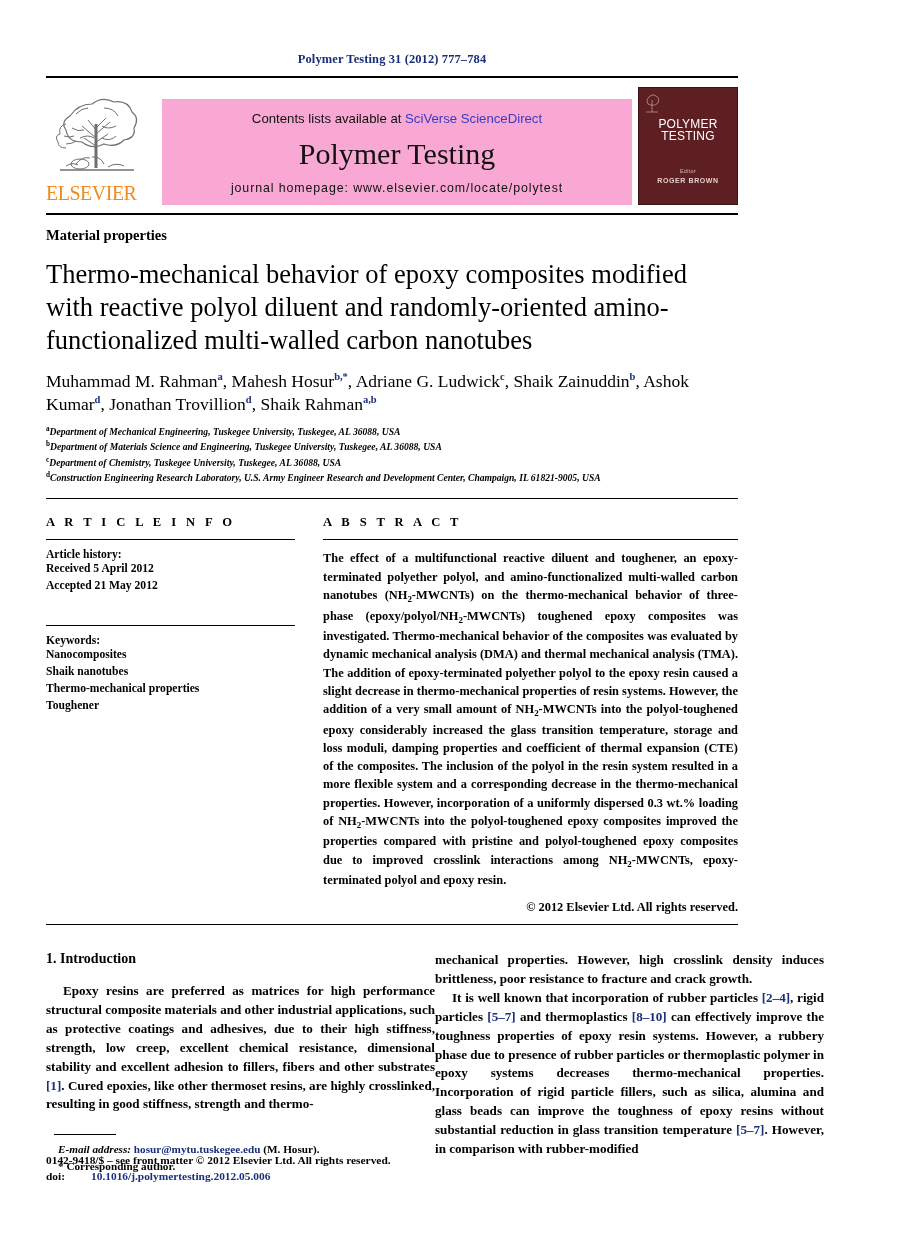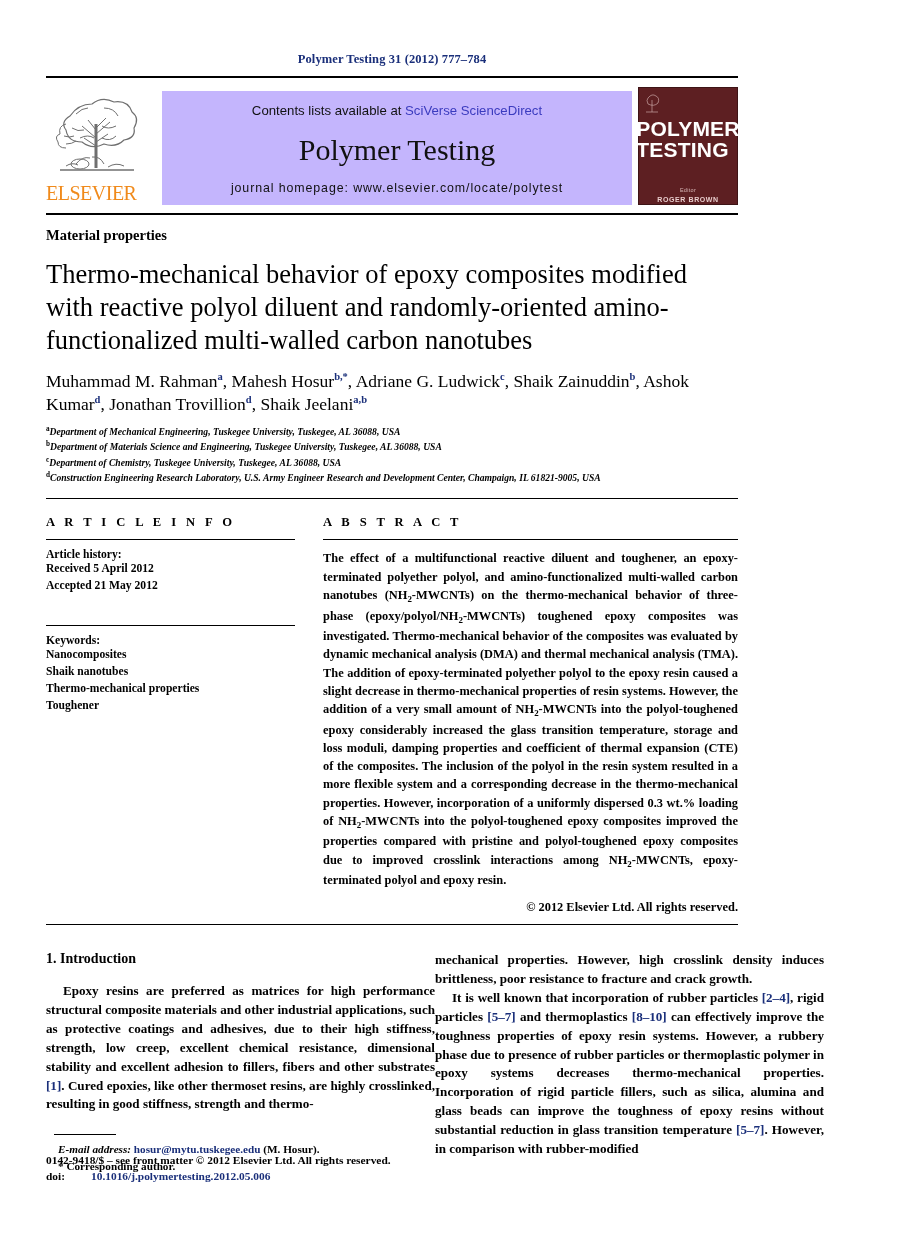--- a/index.html
+++ b/index.html
@@ -59,22 +59,22 @@
     font-family: "Liberation Serif", serif;
     font-size: 20px;
     letter-spacing: -0.5px;
     color: #f08a1b;
     font-weight: normal;
     line-height: 1;
     margin-top: 1px;
   }
   .journal-banner {
     flex: 1 1 auto;
-    background: #c4b5fd;
-    margin: 4px 6px 0 6px;
+    background: #f9a8d4;
+    margin: 12px 6px 0 6px;
     display: flex;
     flex-direction: column;
     align-items: center;
     justify-content: space-between;
     padding: 12px 0 10px 0;
     box-sizing: border-box;
   }
   .contents-line {
     font-family: "Liberation Sans", sans-serif;
     font-size: 13.2px;
@@ -104,24 +104,24 @@
     flex-direction: column;
     align-items: center;
   }
   .cover-tree {
     width: 16px; height: 22px; margin-top: 4px; align-self: flex-start;
     margin-left: 5px;
   }
   .cover-title {
     color: #ffffff;
     font-family: "Liberation Sans", sans-serif;
-    font-weight: bold;
-    font-size: 21px;
+    font-weight: normal;
+    font-size: 12px;
     line-height: 1.02;
-    text-align: left;
+    text-align: center;
     margin-top: 4px;
     letter-spacing: 0.2px;
   }
   .cover-editor {
     color: #d9b9b9;
     font-size: 5.5px;
     font-family: "Liberation Sans", sans-serif;
     margin-top: 26px;
     letter-spacing: 0.3px;
   }
@@ -331,21 +331,21 @@
       </div>
       <div class="cover-editor">Editor</div>
       <div class="cover-editor-name">ROGER BROWN</div>
     </div>
   </div>
   <div class="rule-masthead"></div>
 
   <div class="section-kicker">Material properties</div>
   <div class="article-title">Thermo-mechanical behavior of epoxy composites modified with reactive polyol diluent and randomly-oriented amino-functionalized multi-walled carbon nanotubes</div>
 
-  <div class="authors"><span>Muhammad M. Rahman</span><sup>a</sup>, <span>Mahesh Hosur</span><sup>b,*</sup>, <span>Adriane G. Ludwick</span><sup>c</sup>, <span>Shaik Zainuddin</span><sup>b</sup>, <span>Ashok Kumar</span><sup>d</sup>, <span>Jonathan Trovillion</span><sup>d</sup>, <span>Shaik Jeelani</span><sup>a,b</sup></div>
+  <div class="authors"><span>Muhammad M. Rahman</span><sup>a</sup>, <span>Mahesh Hosur</span><sup>b,*</sup>, <span>Adriane G. Ludwick</span><sup>c</sup>, <span>Shaik Zainuddin</span><sup>b</sup>, <span>Ashok Kumar</span><sup>d</sup>, <span>Jonathan Trovillion</span><sup>d</sup>, <span>Shaik Rahman</span><sup>a,b</sup></div>
 
   <div class="affiliations">
       <div class="affil"><sup>a</sup><span>Department of Mechanical Engineering, Tuskegee University, Tuskegee, AL 36088, USA</span></div>
       <div class="affil"><sup>b</sup><span>Department of Materials Science and Engineering, Tuskegee University, Tuskegee, AL 36088, USA</span></div>
       <div class="affil"><sup>c</sup><span>Department of Chemistry, Tuskegee University, Tuskegee, AL 36088, USA</span></div>
       <div class="affil"><sup>d</sup><span>Construction Engineering Research Laboratory, U.S. Army Engineer Research and Development Center, Champaign, IL 61821-9005, USA</span></div>
     </div>
 
   <div class="rule-title"></div>
 

